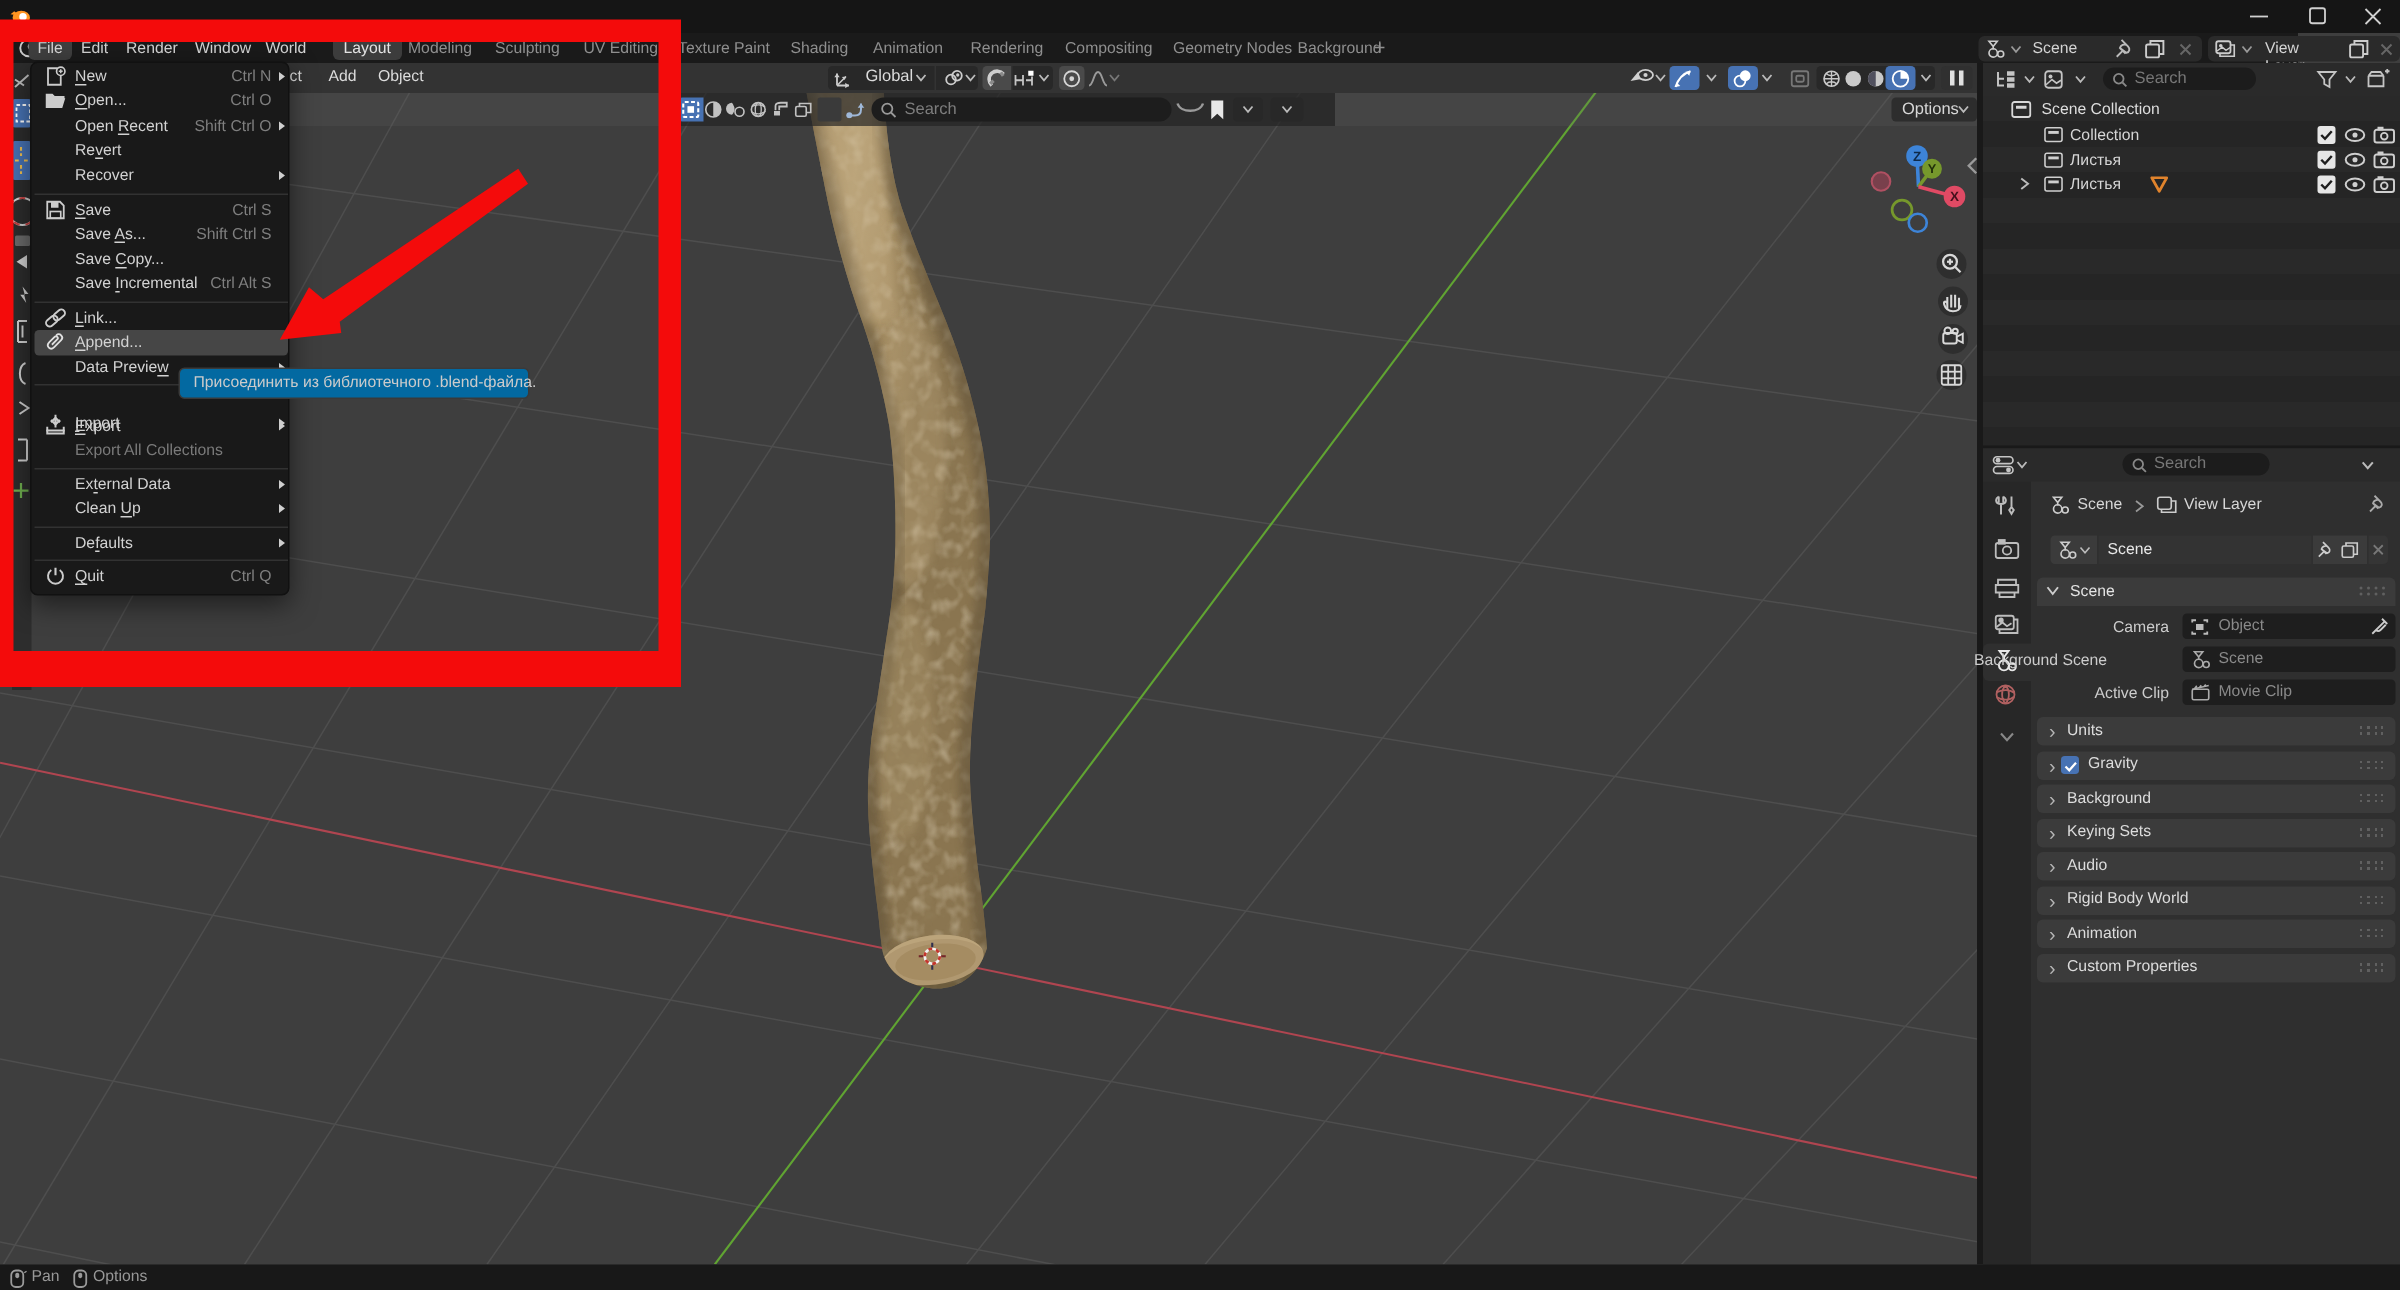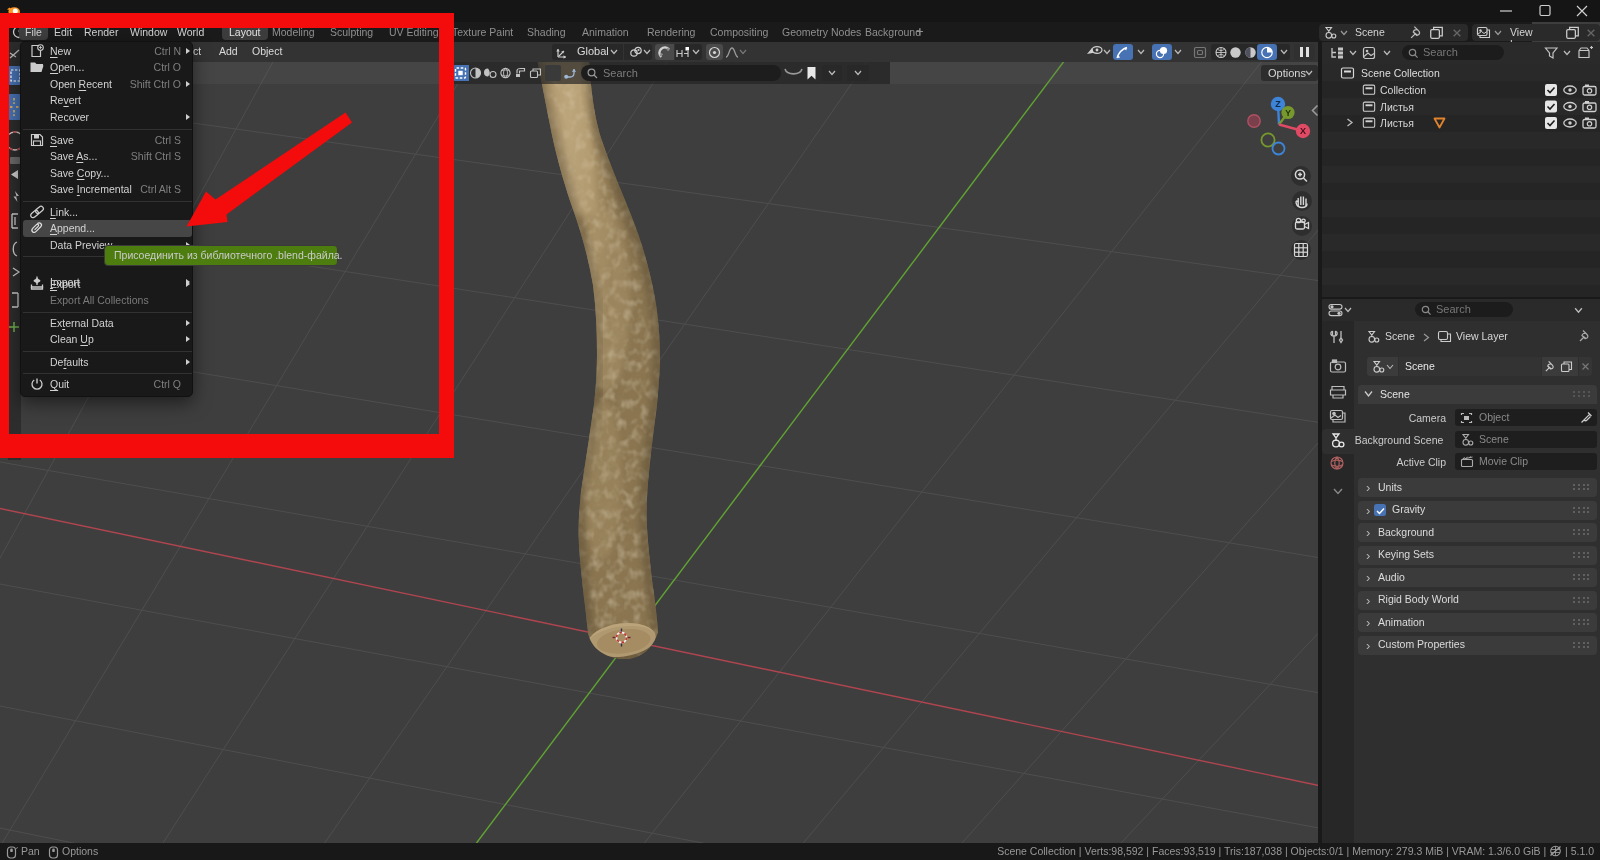--- a/index.html
+++ b/index.html
@@ -21,21 +21,21 @@
 .mrow .lbl{position:absolute;left:27px;top:0}
 .mrow .sc{position:absolute;right:11px;top:0;color:#7f7f7f}
 .mrow .arr{position:absolute;right:2px;top:5.2px;width:0;height:0;border-left:4.5px solid #cfcfcf;border-top:3.2px solid transparent;border-bottom:3.2px solid transparent}
 .msep{position:absolute;left:2px;width:169px;height:1px;background:#323232}
 .micon{position:absolute;left:6px;top:1px;width:16px;height:14px}
 u{text-decoration:underline;text-underline-offset:1.5px}
 .ppanel{position:absolute;left:36px;width:239px;height:19px;background:#3b3b3b;border-radius:4px;color:#dcdcdc}
 .pchev{position:absolute;left:8px;top:1px;color:#b5b5b5;font-size:13px;line-height:17px}
 .ptitle{position:absolute;left:20px;top:2.5px}
 .ppanel::after{content:"";position:absolute;right:8px;top:5px;width:16px;height:8px;background:radial-gradient(circle 1px at 1px 2px,#606060 99%,transparent),radial-gradient(circle 1px at 6px 2px,#606060 99%,transparent),radial-gradient(circle 1px at 11px 2px,#606060 99%,transparent),radial-gradient(circle 1px at 15px 2px,#606060 99%,transparent),radial-gradient(circle 1px at 1px 6px,#606060 99%,transparent),radial-gradient(circle 1px at 6px 6px,#606060 99%,transparent),radial-gradient(circle 1px at 11px 6px,#606060 99%,transparent),radial-gradient(circle 1px at 15px 6px,#606060 99%,transparent)}
-#tooltip{left:104px;top:245px;width:234px;height:21px;background:#4d7c0f;border:1px solid #3a3a3a;border-radius:4px;color:#cbcbcb;font-size:10.5px;line-height:19px;padding-left:9px;white-space:nowrap}
+#tooltip{left:119px;top:245px;width:234px;height:21px;background:#0369a1;border:1px solid #3a3a3a;border-radius:4px;color:#cbcbcb;font-size:10.5px;line-height:19px;padding-left:9px;white-space:nowrap}
 #redrect{left:-8px;top:13px;width:462px;height:445px;border:15px solid #f40b0b;border-left-width:17px;border-bottom-width:24px}
 svg{display:block}
 svg.inl{display:inline-block}
 </style></head>
 <body>
 
 <svg class="abs" style="left:0;top:42px" width="1320" height="801" viewBox="0 42 1320 801">
   <defs>
     <clipPath id="vpclip">
         <rect x="0" y="42" width="1320" height="801"></rect>
@@ -609,21 +609,21 @@
   <div class="abs" style="right:154px;top:113px;width:100px;text-align:right;color:#cccccc">Camera</div>
   <div class="abs" style="left:133px;top:110px;width:142px;height:17px;background:#1e1e1e;border-radius:3px"></div>
   <svg class="abs" style="left:138px;top:113px" width="13" height="12" viewBox="0 0 13 12">
     <path d="M1.5,3 V1.5 H4 M9,1.5 H11.5 V3 M11.5,9 V10.5 H9 M4,10.5 H1.5 V9" stroke="#bbb" stroke-width="1.2" fill="none"></path>
     <rect x="4" y="4" width="5" height="4" fill="#bbb"></rect>
   </svg>
   <span class="abs" style="left:157px;top:112px;color:#8a8a8a">Object</span>
   <svg class="abs" style="left:258px;top:112px" width="13" height="13" viewBox="0 0 13 13">
     <path d="M8,1.5 L11.5,5 M9.8,3.2 L4,9 L2,11 L1.5,11.5 M4,9 C5,10 6,10 7,9 L10.5,5.5" stroke="#ccc" stroke-width="1.2" fill="none"></path>
   </svg>
-  <div class="abs" style="right:136px;top:135px;width:130px;text-align:center;color:#cccccc">Background Scene</div>
+  <div class="abs" style="right:154px;top:135px;width:130px;text-align:left;color:#cccccc">Background Scene</div>
   <div class="abs" style="left:133px;top:132px;width:142px;height:17px;background:#1e1e1e;border-radius:3px"></div>
   <svg class="abs" style="left:138px;top:134px" width="15" height="13" viewBox="0 0 15 13">
     <path d="M3,1.5 L8.5,1.5 L5.8,5 Z M5.8,5 L5.8,7" stroke="#aaa" stroke-width="1.1" fill="none"></path>
     <circle cx="5.8" cy="9.3" r="2.8" fill="none" stroke="#aaa" stroke-width="1.1"></circle>
     <circle cx="10.8" cy="10" r="2" fill="none" stroke="#aaa" stroke-width="1.1"></circle>
   </svg>
   <span class="abs" style="left:157px;top:134px;color:#8a8a8a">Scene</span>
   <div class="abs" style="right:154px;top:157px;width:100px;text-align:right;color:#cccccc">Active Clip</div>
   <div class="abs" style="left:133px;top:154px;width:142px;height:17px;background:#1e1e1e;border-radius:3px"></div>
   <svg class="abs" style="left:138px;top:156px" width="14" height="13" viewBox="0 0 14 13">
@@ -675,25 +675,20 @@
     <rect x="1.5" y="1" width="8" height="11" rx="3" fill="none" stroke="#9a9a9a" stroke-width="1.2"></rect>
     <rect x="4.2" y="2.5" width="2.6" height="3.6" rx="1.2" fill="#9a9a9a"></rect>
     <path d="M10.2,2.5 l1.5,-1" stroke="#9a9a9a" stroke-width="1"></path>
   </svg>
   <span class="abs" style="left:21px;top:2px">Pan</span>
   <svg class="abs" style="left:48px;top:2.5px" width="12" height="13" viewBox="0 0 12 13">
     <rect x="1.5" y="1" width="8" height="11" rx="3" fill="none" stroke="#9a9a9a" stroke-width="1.2"></rect>
     <rect x="4.2" y="2.5" width="2.6" height="3.6" rx="1.2" fill="#9a9a9a"></rect>
   </svg>
   <span class="abs" style="left:62px;top:2px">Options</span>
-  <span class="abs" style="right:6px;top:2px;white-space:nowrap">Scene Collection | Verts:98,592 | Faces:93,519 | Tris:187,038 | Objects:0/1 | Memory: 279.3 MiB | VRAM: 1.3/6.0 GiB | <svg class="inl" width="13" height="12" viewBox="0 0 13 12" style="vertical-align:-2px">
-        <circle cx="6.5" cy="6" r="4.8" fill="none" stroke="#9a9a9a" stroke-width="1.1"></circle>
-        <path d="M2,4.5 H11 M2,7.5 H11 M6.5,1.2 V10.8" stroke="#9a9a9a" stroke-width="0.9" fill="none"></path>
-        <line x1="1.5" y1="10.5" x2="11.5" y2="1.5" stroke="#9a9a9a" stroke-width="1.4"></line>
-      </svg> | 5.1.0</span>
 </div>
 
 <div class="abs" style="left:8px;top:42px;width:13px;height:418px;background:#2d2d2d">
   <svg class="abs" style="left:0;top:4px" width="13" height="300" viewBox="0 0 13 300">
     <path d="M2,12 L11,4 M2,7 L8,11" stroke="#bbb" stroke-width="1.3" fill="none"></path>
     <rect x="0" y="20" width="13" height="19" rx="2" fill="#4772b3"></rect>
     <rect x="3" y="24" width="9" height="11" fill="none" stroke="#fff" stroke-width="1.2" stroke-dasharray="2.4 1.6"></rect>
     <rect x="0" y="48" width="13" height="26" rx="2" fill="#4772b3"></rect>
     <path d="M6,52 V58 M6,64 V70 M2,61 H5 M8,61 H12" stroke="#f0c050" stroke-width="1.4" stroke-dasharray="2.5 1.7"></path>
     <circle cx="7" cy="95" r="9" fill="none" stroke="#d0d0d0" stroke-width="1.3"></circle>

